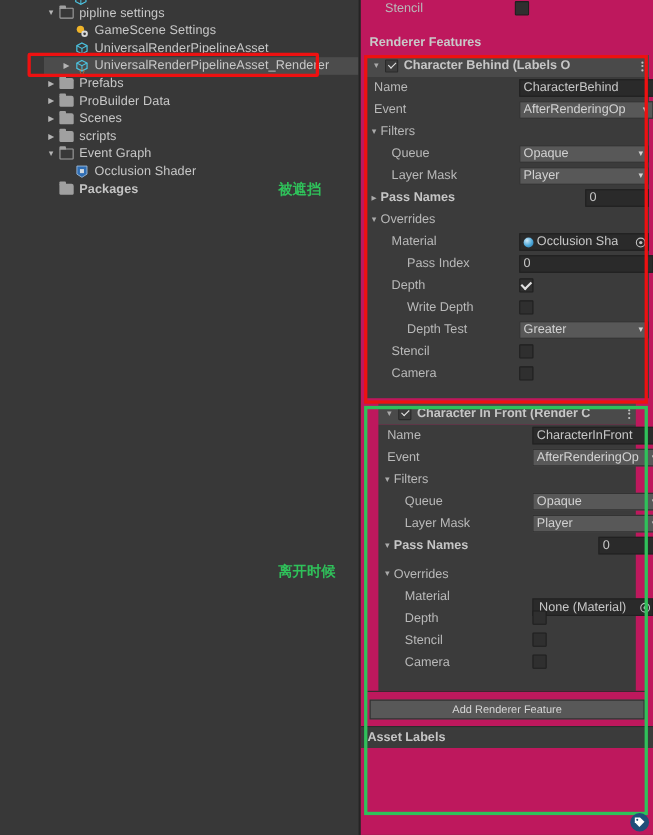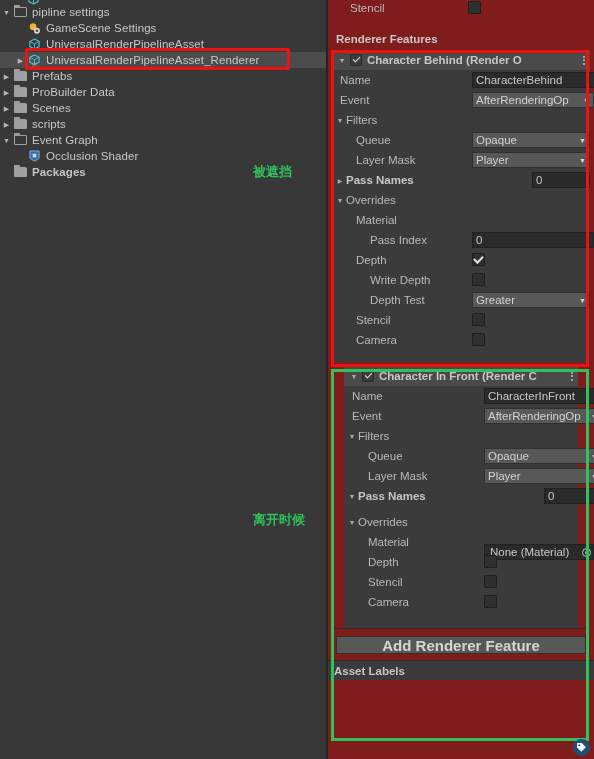--- a/index.html
+++ b/index.html
@@ -15,20 +15,21 @@
     width: 594px; height: 759px;
     background: #383838;
   }
 
   
   #project-panel {
     position: absolute; left: 0; top: 0;
     width: 326px; height: 733px;
     background: #383838;
     overflow: hidden;
+    padding-left: 40px;
   }
   .tree-row {
     position: relative;
     height: 16px;
     display: flex;
     align-items: center;
     padding-left: 0;
     white-space: nowrap;
   }
   .tree-row.selected { background: #4c4c4c; text-align: right; }
@@ -115,21 +116,21 @@
   #panel-divider {
     position: absolute; left: 326px; top: 0;
     width: 2px; height: 759px;
     background: #242424;
   }
 
   
   #inspector {
     position: absolute; left: 328px; top: 0;
     width: 266px; height: 759px;
-    background: #7f1d1d;
+    background: #be185d;
     overflow: hidden;
   }
   .insp-row {
     position: relative;
     height: 20px;
     display: flex;
     align-items: center;
     white-space: nowrap;
   }
   .insp-label {
@@ -282,23 +283,22 @@
     color: #dcdcdc;
     font-size: 12px;
     display: flex; align-items: center; justify-content: center;
   }
   .add-feature-btn {
     background: #585858;
     border: 1px solid #303030;
     height: 18px;
     display: flex; align-items: center; justify-content: center;
     color: #d6d6d6;
-    font-size: 15px;
+    font-size: 10px;
     margin: 0 8px;
-    font-weight: bold;
   }
   .hsep { height: 1px; background: #2c2c2c; }
   .asset-labels {
     height: 20px;
     background: #3b3b3b;
     display: flex; align-items: center;
     padding-left: 6px;
     color: #c6c6c6; font-size: 11.5px; font-weight: bold;
     border-top: 1px solid #2c2c2c;
   }
@@ -468,21 +468,21 @@
 
     <div class="insp-row" style="height:22px">
       <span class="insp-label head" style="margin-left:8px">Renderer Features</span>
     </div>
 
     <div style="margin:0 4px">
 
       <div class="feature-header">
         <span class="foldout-arrow">▼</span>
         <span class="chk-small on" style="margin:0 5px 0 2px"></span>
-        <span class="insp-label bold">Character Behind (Render O</span>
+        <span class="insp-label bold">Character Behind (Labels O</span>
         <span class="kebab">
             <span></span>
             <span></span>
             <span></span>
           </span>
       </div>
 
       <div class="feature-body">
 
         <div class="insp-row">
@@ -529,20 +529,27 @@
           </div>
         </div>
 
         <div class="insp-row">
           <span class="foldout-arrow" style="margin-left:2px">▼</span>
           <span class="insp-label">Overrides</span>
         </div>
 
         <div class="insp-row">
           <span class="insp-label" style="margin-left:24px">Material</span>
+          <div class="ctl objfield" style="width:118px;top:2px">
+            <span class="of-dot"></span>
+            <span class="of-name">Occlusion Sha</span>
+            <span class="of-picker">
+                <span class="ring"></span>
+              </span>
+          </div>
         </div>
 
         <div class="insp-row">
           <span class="insp-label" style="margin-left:38px">Pass Index</span>
           <div class="ctl field-num" style="width:122px;top:2px">
             <span>0</span>
           </div>
         </div>
 
         <div class="insp-row">

